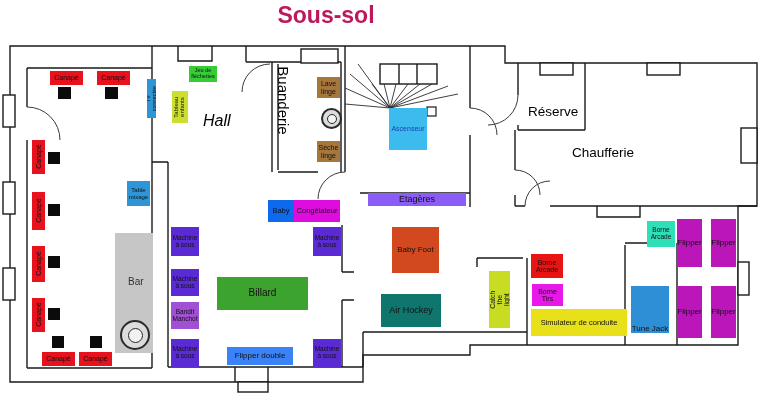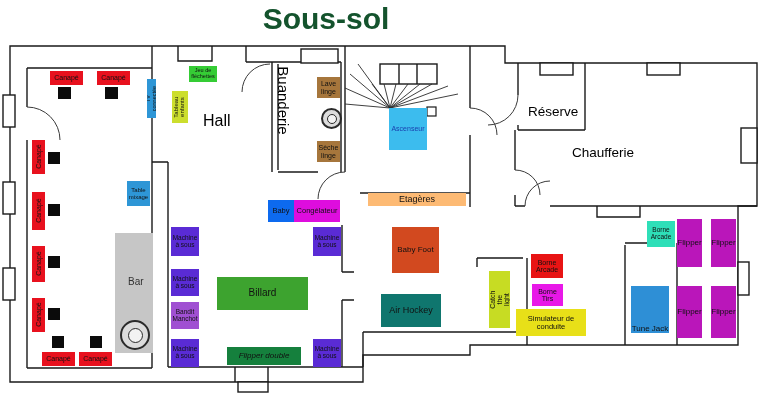--- a/index.html
+++ b/index.html
@@ -2,21 +2,21 @@
 <html><head>
 <meta charset="utf-8">
 <style>
   html,body { margin:0; padding:0; background:#fff; }
   .stage {
     position:relative; width:768px; height:402px; overflow:hidden;
     background:#fff; font-family:"Liberation Sans", sans-serif;
   }
   .title {
     position:absolute; top:2px; left:326px; transform:translateX(-50%);
-    font-size:30px; font-weight:bold; color:#14532d; white-space:nowrap;
+    font-size:23px; font-weight:bold; color:#be185d; white-space:nowrap;
   }
   svg.walls { position:absolute; left:0; top:0; }
   .furn {
     position:absolute; display:flex; align-items:center; justify-content:center;
     text-align:center; color:#111; line-height:1.02; overflow:hidden;
   }
   .furn span { display:block; }
   .furn.vertical span { transform:rotate(-90deg); transform-origin:center; }
   .room-label { position:absolute; color:#000; white-space:pre-line; text-align:center; }
   .vlabel { position:absolute; display:flex; align-items:center; justify-content:center; }
@@ -180,21 +180,21 @@
       </div>
       <div class="furn" style="left: 317px; top: 77px; width: 23px; height: 21px; background: rgb(166, 118, 60); font-size: 7px;">
         <span>Lave linge</span>
       </div>
       <div class="furn" style="left: 317px; top: 141px; width: 23px; height: 21px; background: rgb(166, 118, 60); font-size: 7px;">
         <span>Sèche linge</span>
       </div>
       <div class="furn" style="left: 389px; top: 108px; width: 38px; height: 42px; background: rgb(60, 188, 238); font-size: 7px; color: rgb(26, 63, 174);">
         <span>Ascenseur</span>
       </div>
-      <div class="furn" style="left: 368px; top: 193px; width: 98px; height: 13px; background: #fdba74; font-size: 9px;">
+      <div class="furn" style="left: 368px; top: 193px; width: 98px; height: 13px; background: #8b5cf6; font-size: 9px;">
         <span>Etagères</span>
       </div>
       <div class="furn" style="left: 268px; top: 200px; width: 26px; height: 22px; background: rgb(13, 106, 239); font-size: 7.5px;">
         <span>Baby</span>
       </div>
       <div class="furn" style="left: 294px; top: 200px; width: 46px; height: 22px; background: rgb(222, 13, 222); font-size: 7.5px;">
         <span>Congélateur</span>
       </div>
       <div class="furn" style="left: 171px; top: 227px; width: 28px; height: 29px; background: rgb(90, 43, 213); font-size: 6.5px;">
         <span>Machine à sous</span>
@@ -210,39 +210,39 @@
       </div>
       <div class="furn" style="left: 313px; top: 227px; width: 28px; height: 29px; background: rgb(90, 43, 213); font-size: 6.5px;">
         <span>Machine à sous</span>
       </div>
       <div class="furn" style="left: 313px; top: 339px; width: 28px; height: 28px; background: rgb(90, 43, 213); font-size: 6.5px;">
         <span>Machine à sous</span>
       </div>
       <div class="furn" style="left: 217px; top: 277px; width: 91px; height: 33px; background: rgb(61, 163, 47); font-size: 10px;">
         <span>Billard</span>
       </div>
-      <div class="furn" style="left: 227px; top: 347px; width: 74px; height: 18px; background: #15803d; font-size: 8px; font-style: italic;">
+      <div class="furn" style="left: 227px; top: 347px; width: 66px; height: 18px; background: #3b82f6; font-size: 8px;">
         <span>Flipper double</span>
       </div>
       <div class="furn" style="left: 392px; top: 227px; width: 47px; height: 46px; background: rgb(210, 73, 31); font-size: 8px;">
         <span>Baby Foot</span>
       </div>
       <div class="furn" style="left: 381px; top: 294px; width: 60px; height: 33px; background: #0f766e; font-size: 9px;">
         <span>Air Hockey</span>
       </div>
       <div class="furn vertical" style="left: 489px; top: 271px; width: 21px; height: 57px; background: rgb(199, 220, 35); font-size: 7px;">
         <span style="width: 57px;">Catch the light</span>
       </div>
       <div class="furn" style="left: 531px; top: 254px; width: 32px; height: 24px; background: rgb(232, 20, 20); font-size: 7px;">
         <span>Borne Arcade</span>
       </div>
       <div class="furn" style="left: 532px; top: 284px; width: 31px; height: 22px; background: rgb(232, 24, 232); font-size: 7px;">
         <span>Borne Tirs</span>
       </div>
-      <div class="furn" style="left: 516px; top: 309px; width: 70px; height: 27px; background: rgb(232, 224, 24); font-size: 7.5px;">
+      <div class="furn" style="left: 531px; top: 309px; width: 96px; height: 27px; background: rgb(232, 224, 24); font-size: 7.5px;">
         <span>Simulateur de conduite</span>
       </div>
       <div class="furn" style="left: 631px; top: 286px; width: 38px; height: 47px; background: rgb(46, 143, 214); font-size: 8px; align-items: flex-end;">
         <span>Tune Jack</span>
       </div>
       <div class="furn" style="left: 647px; top: 221px; width: 28px; height: 26px; background: rgb(46, 223, 184); font-size: 6.5px;">
         <span>Borne Arcade</span>
       </div>
       <div class="furn" style="left: 677px; top: 219px; width: 25px; height: 48px; background: rgb(186, 22, 186); font-size: 8px;">
         <span>Flipper</span>
@@ -251,20 +251,20 @@
         <span>Flipper</span>
       </div>
       <div class="furn" style="left: 677px; top: 286px; width: 25px; height: 52px; background: rgb(186, 22, 186); font-size: 8px;">
         <span>Flipper</span>
       </div>
       <div class="furn" style="left: 711px; top: 286px; width: 25px; height: 52px; background: rgb(186, 22, 186); font-size: 8px;">
         <span>Flipper</span>
       </div>
     </div>
 
-  <div class="room-label" style="left:203px;top:112px;font-size:16px;">Hall</div>
+  <div class="room-label" style="left:203px;top:112px;font-size:16px;font-style:italic;">Hall</div>
   <div class="vlabel" style="left:272px;top:58px;width:22px;height:84px;">
     <span>Buanderie</span>
   </div>
   <div class="room-label" style="left:528px;top:104px;font-size:13.5px;">Réserve</div>
   <div class="room-label" style="left:572px;top:145px;font-size:13.5px;">Chaufferie</div>
 
 </div>
 
 </body></html>

